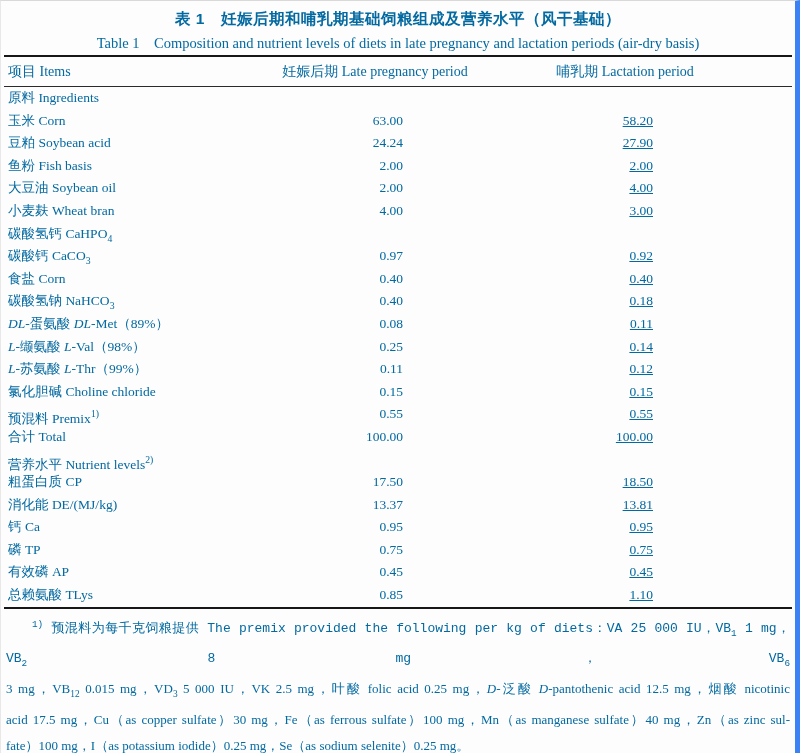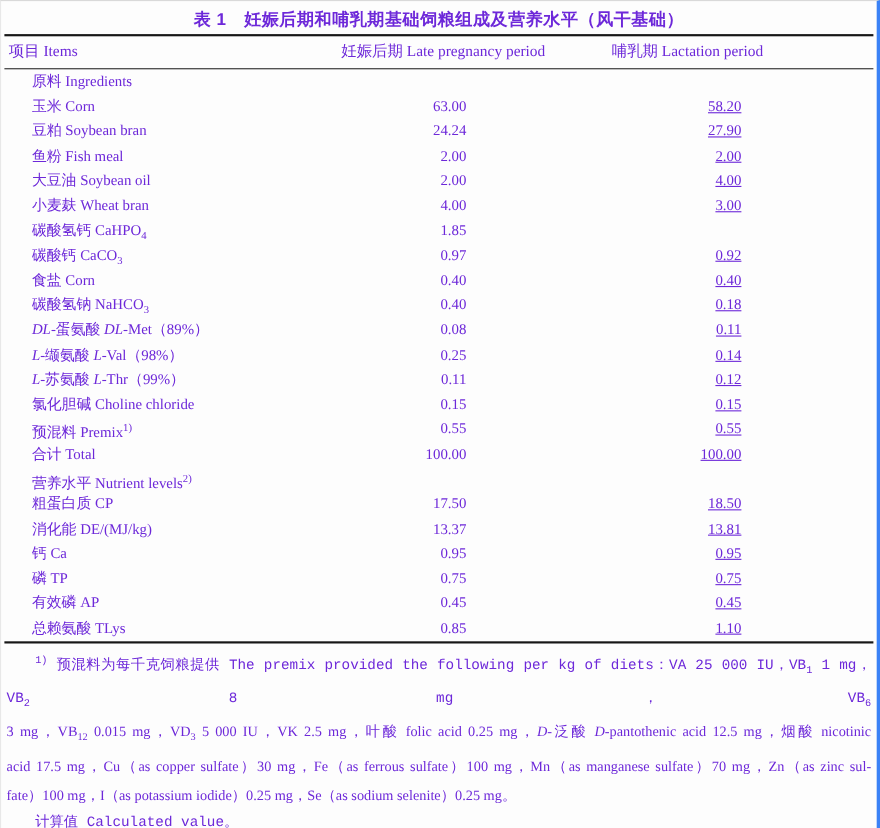--- a/index.html
+++ b/index.html
@@ -3,23 +3,23 @@
 <meta charset="utf-8">
 <style>
   html,body{margin:0;padding:0;background:#ffffff;}
   .page{
     position:relative;
     width:800px;height:753px;
     box-sizing:border-box;
     background:#fdfdfd;
     border-top:1px solid #d9d9d9;
     border-left:1px solid #e8e8e8;
-    border-right:3px solid #3b82f6;
+    border-right:5px solid #3b82f6;
     font-family:"Liberation Serif","DejaVu Serif",serif;
-    color:#6d28d9;
+    color:#0369a1;
     overflow:hidden;
     padding-top:6px;
   }
   .title-zh{
     height:24px;line-height:24px;
     text-align:center;
     font-family:"Liberation Sans","DejaVu Sans",sans-serif;
     font-weight:700;font-size:15.5px;letter-spacing:0.5px;
   }
   .title-en{
@@ -29,43 +29,44 @@
   }
   .rule{margin:0 3px;}
   .rule.thick{border-top:2.5px solid #171717;}
   .rule.thin{border-top:1px solid #2a2a2a;}
   .header-row{
     position:relative;height:29px;line-height:29px;
     font-size:14px;
     padding-left:40px;
   }
   .header-items{position:absolute;left:7px;}
-  .header-late{position:absolute;left:284px;width:236px;text-align:center;}
+  .header-late{position:absolute;left:256px;width:236px;text-align:center;}
   .header-lact{position:absolute;left:512px;width:224px;text-align:center;}
-  .tbody{position:relative;margin-left:21px;}
+  .tbody{position:relative;}
   .trow{position:relative;height:22.6px;line-height:22.6px;font-size:13.5px;}
   .trow .item{position:absolute;left:7px;white-space:nowrap;}
   .trow .v1{position:absolute;left:290px;width:112px;text-align:right;}
   .trow .v2{position:absolute;left:540px;width:112px;text-align:right;text-decoration:underline;}
   sub,sup{font-size:0.72em;}
   .footnotes{
     margin:3px 5px 0 5px;
     font-size:13px;
     line-height:25.5px;
   }
   .fn-line{white-space:normal;}
   .fn-just{text-align:justify;text-align-last:justify;}
   .fn-indent{text-indent:26px;font-family:Liberation Mono, monospace;}
 </style>
 </head>
 <body>
 
 <div class="page">
 
   <div class="title-zh">表 1　妊娠后期和哺乳期基础饲粮组成及营养水平（风干基础）</div>
+  <div class="title-en">Table 1　Composition and nutrient levels of diets in late pregnancy and lactation periods (air-dry basis)</div>
 
   <div class="rule thick"></div>
 
   <div class="header-row">
     <span class="header-items">项目 Items</span>
     <span class="header-late">妊娠后期 Late pregnancy period</span>
     <span class="header-lact">哺乳期 Lactation period</span>
   </div>
 
   <div class="rule thin"></div>
@@ -75,42 +76,41 @@
         <span class="item">原料 Ingredients</span>
         <span class="v1"></span>
         <span class="v2"></span>
       </div>
       <div class="trow">
         <span class="item">玉米 Corn</span>
         <span class="v1">63.00</span>
         <span class="v2">58.20</span>
       </div>
       <div class="trow">
-        <span class="item">豆粕 Soybean bran</span>
+        <span class="item">豆粕 Soybean acid</span>
         <span class="v1">24.24</span>
         <span class="v2">27.90</span>
       </div>
       <div class="trow">
-        <span class="item">鱼粉 Fish meal</span>
+        <span class="item">鱼粉 Fish basis</span>
         <span class="v1">2.00</span>
         <span class="v2">2.00</span>
       </div>
       <div class="trow">
         <span class="item">大豆油 Soybean oil</span>
         <span class="v1">2.00</span>
         <span class="v2">4.00</span>
       </div>
       <div class="trow">
         <span class="item">小麦麸 Wheat bran</span>
         <span class="v1">4.00</span>
         <span class="v2">3.00</span>
       </div>
       <div class="trow">
         <span class="item">碳酸氢钙 CaHPO<sub>4</sub></span>
-        <span class="v1">1.85</span>
       </div>
       <div class="trow">
         <span class="item">碳酸钙 CaCO<sub>3</sub></span>
         <span class="v1">0.97</span>
         <span class="v2">0.92</span>
       </div>
       <div class="trow">
         <span class="item">食盐 Corn</span>
         <span class="v1">0.40</span>
         <span class="v2">0.40</span>
@@ -186,19 +186,19 @@
         <span class="v2">1.10</span>
       </div>
     </div>
 
   <div class="rule thick"></div>
 
   <div class="footnotes">
     <div id="footnote-premix">
         <div class="fn-line fn-just fn-indent"><sup>1)</sup> 预混料为每千克饲粮提供 The premix provided the following per kg of diets：VA 25 000 IU，VB<sub>1</sub> 1 mg，VB<sub>2</sub> 8 mg，VB<sub>6</sub></div>
         <div class="fn-line fn-just">3 mg，VB<sub>12</sub> 0.015 mg，VD<sub>3</sub> 5 000 IU，VK 2.5 mg，叶酸 folic acid 0.25 mg，<i>D</i>-泛酸 <i>D</i>-pantothenic acid 12.5 mg，烟酸 nicotinic</div>
-        <div class="fn-line fn-just">acid 17.5 mg，Cu（as copper sulfate）30 mg，Fe（as ferrous sulfate）100 mg，Mn（as manganese sulfate）70 mg，Zn（as zinc sul-</div>
+        <div class="fn-line fn-just">acid 17.5 mg，Cu（as copper sulfate）30 mg，Fe（as ferrous sulfate）100 mg，Mn（as manganese sulfate）40 mg，Zn（as zinc sul-</div>
         <div class="fn-line">fate）100 mg，I（as potassium iodide）0.25 mg，Se（as sodium selenite）0.25 mg。</div>
       </div>
     <div class="fn-line fn-indent"> 计算值 Calculated value。</div>
   </div>
 
 </div>
 
 </body></html>

